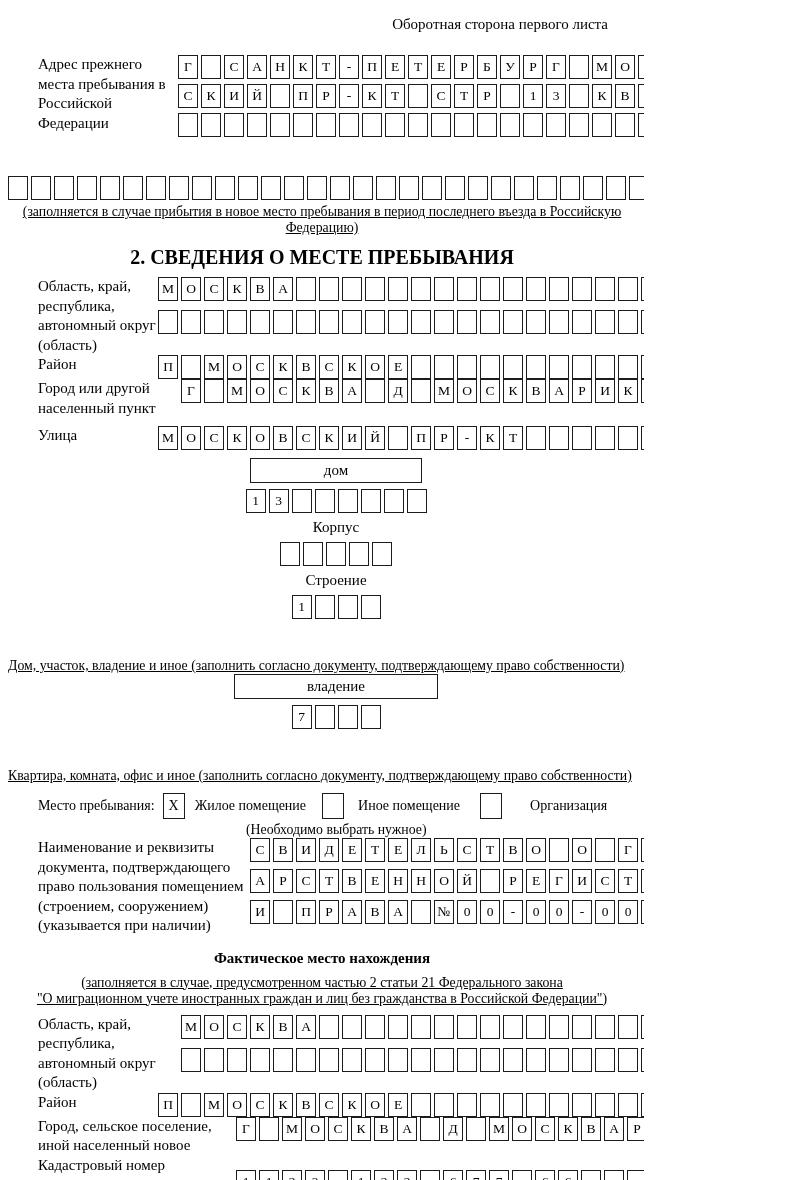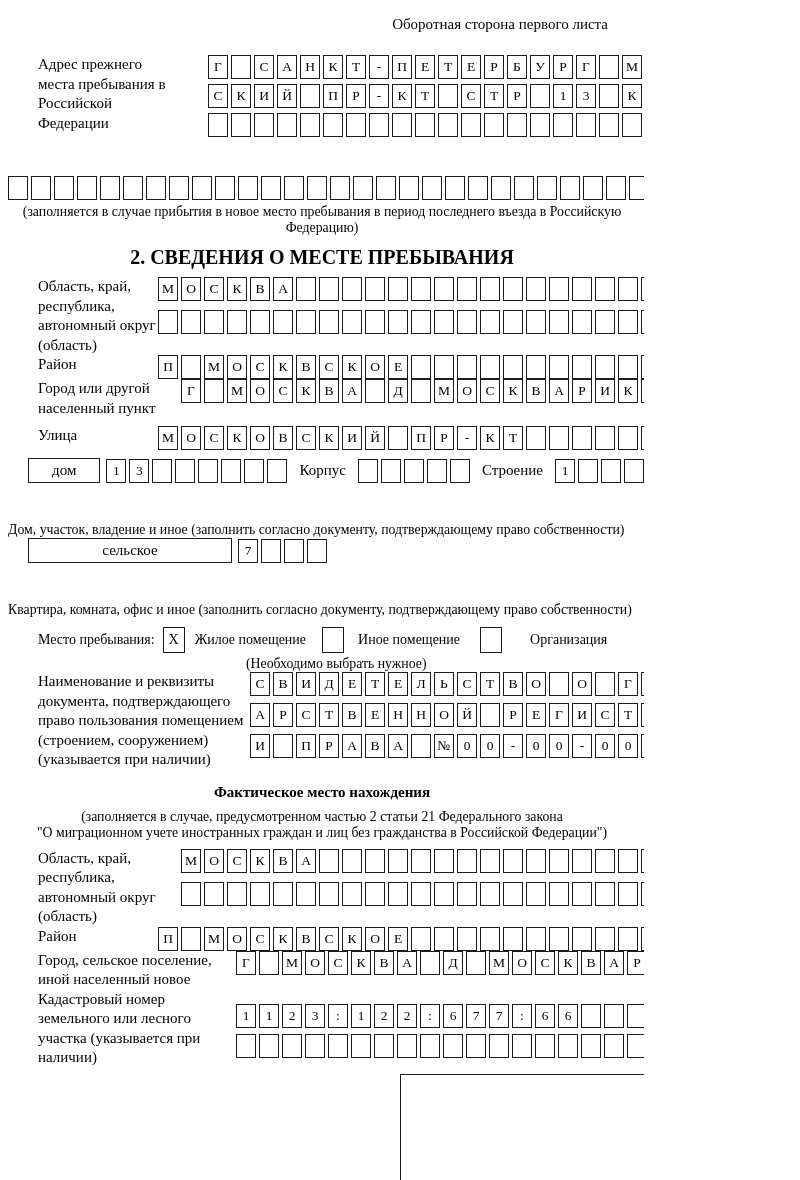--- a/index.html
+++ b/index.html
@@ -17,26 +17,26 @@
   .w236{flex:0 0 236px;}
   .w250{flex:0 0 250px;}
   .cells-col{display:flex;flex-direction:column;gap:5px;}
   .gap9{gap:9px;}
   .cell-row{display:flex;gap:3px;}
   .cell{
     width:18px;height:22px;border:1.6px solid #1c1c1c;flex:0 0 auto;
     display:flex;align-items:center;justify-content:center;
     font-size:13.5px;line-height:1;background:#fff;
   }
-  .note{font-size:13.8px;}
+  .note{font-size:13.8px;text-decoration:underline;}
   .center{text-align:center;}
   .heading{font-weight:bold;font-size:20px;text-align:center;margin-top:10px;margin-bottom:8px;}
   .subheading{font-weight:bold;font-size:15px;text-align:center;margin-top:14px;margin-bottom:8px;}
-  .mt4{margin-top:4px;} .mt6{} .mt8{margin-top:8px;} .mt22{margin-top:22px;gap:30px;}
-  .ml8{margin-left:8px;margin-top:39px;} .ml28{margin-left:28px;}
+  .mt4{margin-top:4px;} .mt6{} .mt8{margin-top:8px;} .mt22{margin-top:22px;}
+  .ml8{margin-left:8px;margin-top:39px;} .ml28{margin-left:28px;flex-direction:column;}
   .inline-row{display:flex;align-items:center;}
   .wide-box{
     border:1.6px solid #1c1c1c;height:25px;box-sizing:border-box;
     display:flex;align-items:center;justify-content:center;font-size:15px;background:#fff;
   }
   .dom-box{width:172px;}
   .kv-box{width:204px;}
   .inline-label{font-size:15px;margin:0 6px;white-space:nowrap;}
   .gap6{gap:6px;}
   .checkbox{
@@ -352,21 +352,21 @@
     <div class="cell-row">
         <span class="cell">1</span>
         <span class="cell"></span>
         <span class="cell"></span>
         <span class="cell"></span>
       </div>
   </div>
   <div class="note mt4 ml8">Дом, участок, владение и иное (заполнить согласно документу, подтверждающему право собственности)</div>
 
   <div class="inline-row gap6 ml28 mt6">
-    <div class="wide-box kv-box">сельское</div>
+    <div class="wide-box kv-box">владение</div>
     <div class="cell-row">
         <span class="cell">7</span>
         <span class="cell"></span>
         <span class="cell"></span>
         <span class="cell"></span>
       </div>
   </div>
   <div class="note mt4 ml8">Квартира, комната, офис и иное (заполнить согласно документу, подтверждающему право собственности)</div>
 
   <div class="mesto-row">

